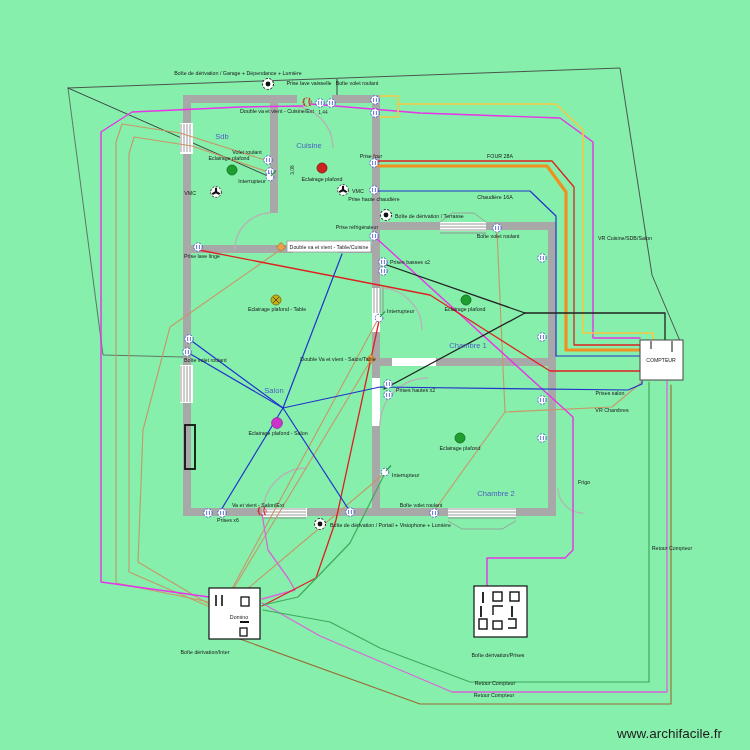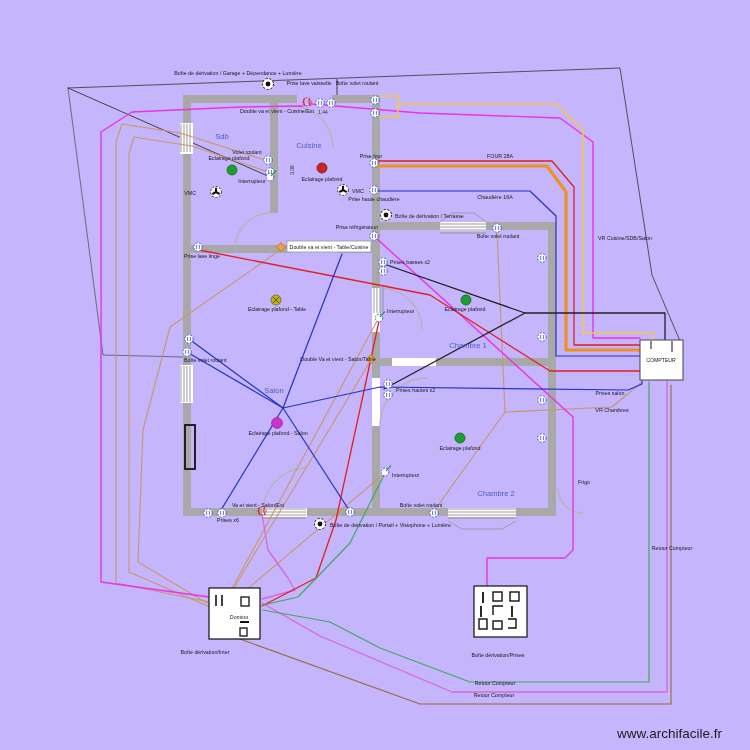--- a/index.html
+++ b/index.html
@@ -1,16 +1,16 @@
 <!DOCTYPE html>
 <html><head>
 <meta charset="utf-8">
 <style>
   html,body{margin:0;padding:0;background:#ffffff;}
-  .stage{position:relative;width:750px;height:750px;background:#c4b5fd;overflow:hidden;
+  .stage{position:relative;width:750px;height:750px;background:#86efac;overflow:hidden;
          font-family:"Liberation Sans", sans-serif;}
   svg{position:absolute;left:0;top:0;}
   text{font-family:"Liberation Sans", sans-serif;fill:#1a1a1a;}
   .lbl{font-size:5.3px;}
   .lbl-mid{text-anchor:middle;}
   .room{font-size:7.6px;fill:#4a5fc1;text-anchor:middle;}
   .dim{font-size:4.8px;fill:#333;text-anchor:middle;}
   .compteur-txt{font-size:5.2px;text-anchor:middle;fill:#222;}
   .watermark{font-size:13.5px;fill:#1c1c1c;}
   .wire{fill:none;stroke-linejoin:round;stroke-linecap:round;}

